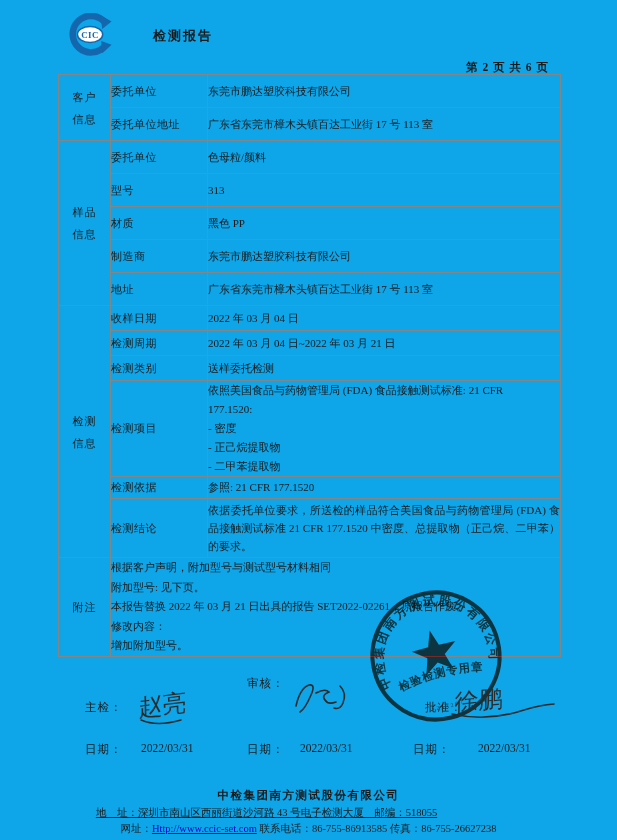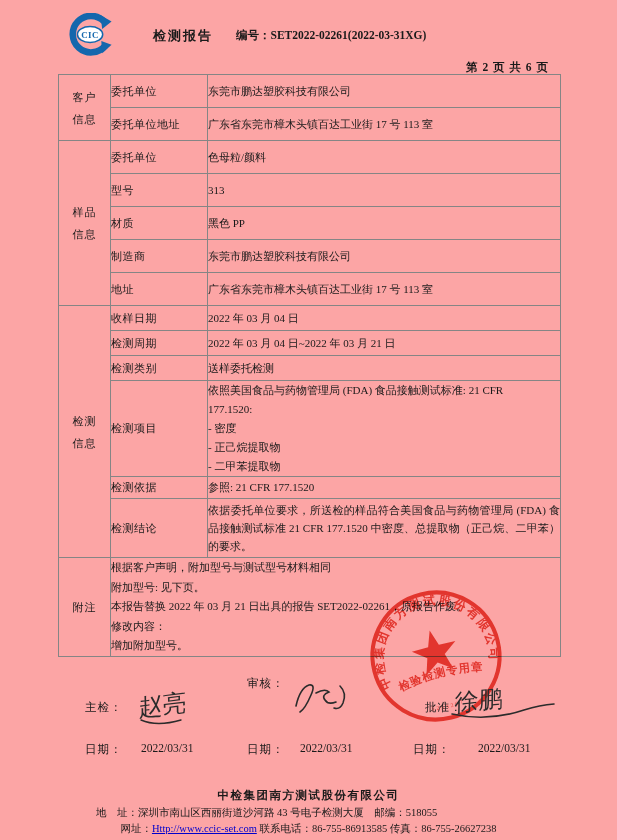--- a/index.html
+++ b/index.html
@@ -1,16 +1,16 @@
 <!DOCTYPE html>
 <html><head>
 <meta charset="utf-8">
 <style>
   html,body{margin:0;padding:0;background:#ffffff;}
-  .page{position:relative;width:617px;height:840px;background:#fca5a5;
+  .page{position:relative;width:617px;height:840px;background:#0ea5e9;
         font-family:"Liberation Serif","DejaVu Serif",serif;color:#1a1a1a;overflow:hidden;}
 
   
   .hdr-logo{position:absolute;left:62px;top:13px;width:58px;height:45px;}
   .hdr-title{position:absolute;left:129px;top:27px;font-size:13px;font-weight:bold;letter-spacing:2px;margin-left:24px;}
   .hdr-no{position:absolute;left:236px;top:28px;font-size:11.5px;font-weight:bold;}
   .hdr-page{position:absolute;left:466px;top:28px;font-size:11.5px;font-weight:bold;letter-spacing:1px;margin-top:32px;}
 
   
   table.report{position:absolute;left:58px;top:74px;border-collapse:collapse;table-layout:fixed;
@@ -32,38 +32,37 @@
   .date-label{position:absolute;font-size:11.5px;letter-spacing:1px;}
   .date-val{position:absolute;font-size:11.5px;}
 
   
   .stamp{position:absolute;left:368px;top:588px;width:136px;height:136px;
          transform:rotate(-14deg);opacity:0.88;mix-blend-mode:multiply;pointer-events:none;}
 
   
   .ft-company{position:absolute;left:0;top:788px;width:617px;text-align:center;
               font-size:11.5px;font-weight:bold;letter-spacing:1.5px;}
-  .ft-line2{position:absolute;left:0;top:806px;width:533px;text-align:center;font-size:10.5px;}
+  .ft-line2{position:absolute;left:0;top:806px;width:533px;text-align:center;font-size:10.5px;text-decoration:underline;}
   .ft-line3{position:absolute;left:0;top:822px;width:617px;text-align:center;font-size:10.5px;}
   .ft-link{color:#0000cc;text-decoration:underline;cursor:pointer;}
 </style>
 </head>
 <body>
 
 <div class="page">
 
   <svg class="hdr-logo" viewBox="0 0 62 48">
     <path d="M45,9 A19.5,19.5 0 1 0 46,35" fill="none" stroke="#1467ad" stroke-width="7"></path>
     <polygon points="41,2 53,9 43,17" fill="#1467ad"></polygon>
     <polygon points="42,30 53,34 43,43" fill="#1467ad"></polygon>
     <ellipse cx="30" cy="23" rx="13.5" ry="8.5" fill="#ffffff" stroke="#1467ad" stroke-width="1.6"></ellipse>
     <text x="30" y="26.5" text-anchor="middle" font-size="9.5" font-weight="bold" fill="#1467ad" letter-spacing="0.5">CIC</text>
   </svg>
   <div class="hdr-title">检测报告</div>
-  <div class="hdr-no"><span>编号：</span><span>SET2022-02261(2022-03-31XG)</span></div>
   <div class="hdr-page">第 2 页 共 6 页</div>
 
   <table class="report">
     <colgroup>
         <col style="width:52px">
         <col style="width:97px">
         <col style="width:353px">
       </colgroup>
 
     <tbody>

